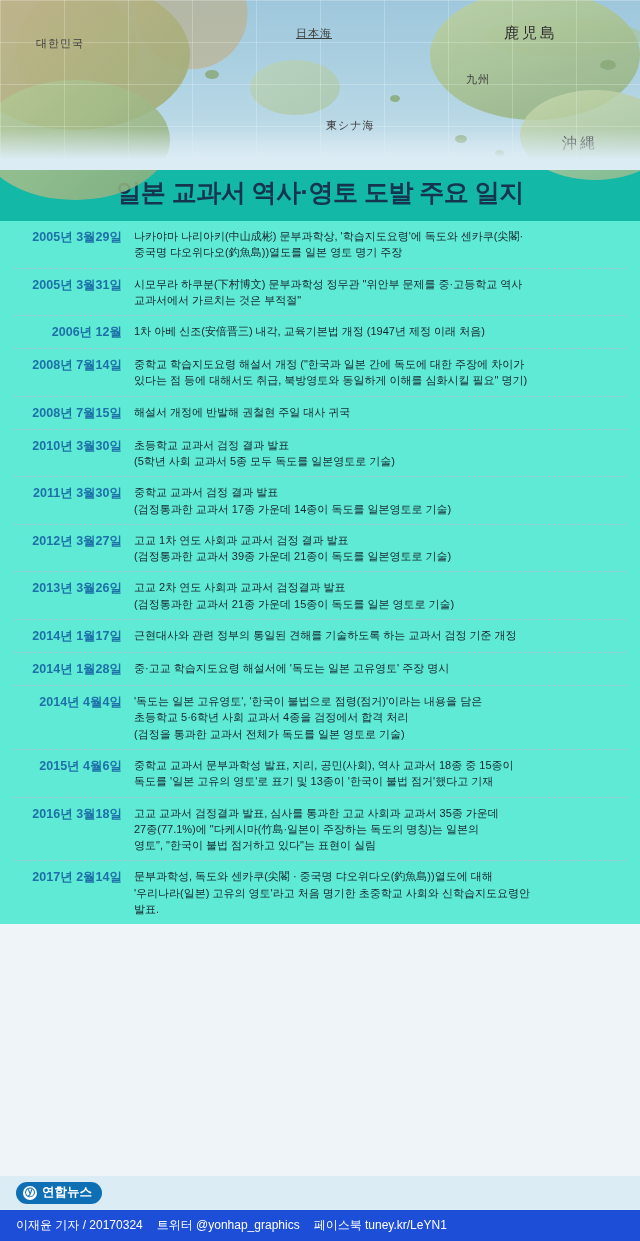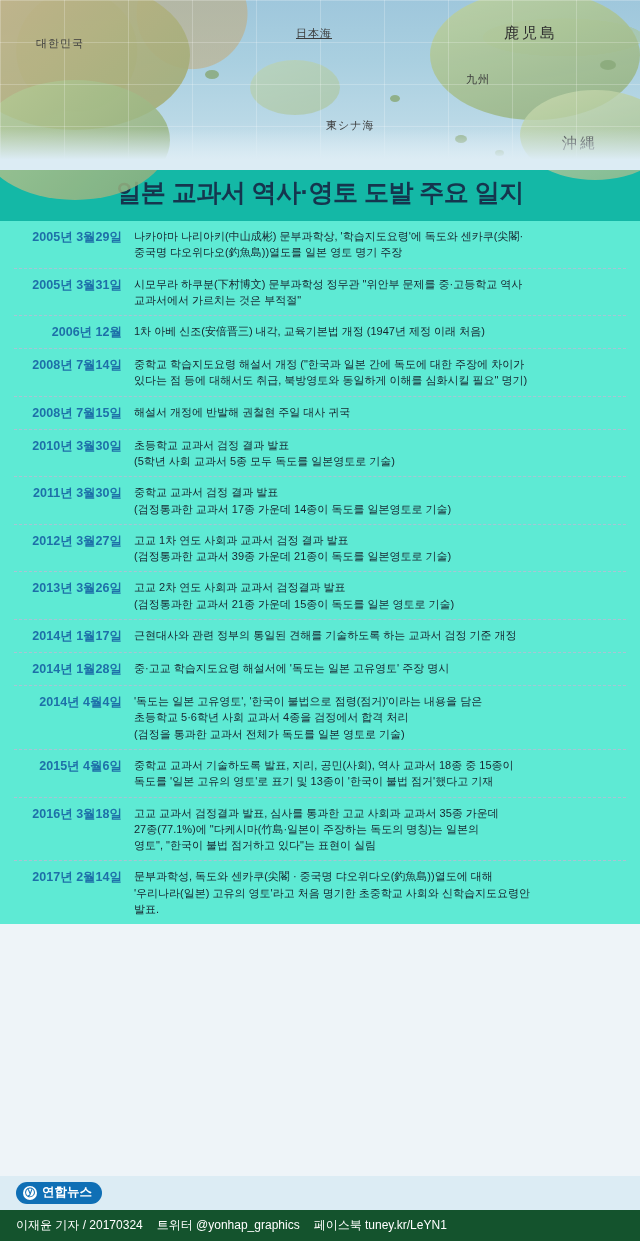--- a/index.html
+++ b/index.html
@@ -77,21 +77,21 @@
     display:inline-flex; align-items:center; gap:5px;
     background:#0f6fb5; color:#fff; border-radius:11px;
     padding:2px 10px 3px 7px; font-size:12.5px; font-weight:bold;
   }
   .logo .mark {
     display:inline-block; width:14px; height:14px; border-radius:50%;
     background:#fff; color:#0f6fb5; font-size:10px; line-height:14px;
     text-align:center; font-weight:bold;
   }
   .credit-bar {
-    background:#14532d; color:#fff; font-size:12px;
+    background:#1d4ed8; color:#fff; font-size:12px;
     padding:7px 0 7px 16px; display:flex; gap:14px; align-items:center;
   }
 </style>
 </head>
 <body>
 
 <div class="page">
 
   <div class="map">
     <div class="landmass l1"></div>
@@ -176,21 +176,21 @@
       <div class="desc">중·고교 학습지도요령 해설서에 '독도는 일본 고유영토' 주장 명시</div>
     </div>
     <div class="row">
       <div class="date">2014년 4월4일</div>
       <div class="desc">'독도는 일본 고유영토', '한국이 불법으로 점령(점거)'이라는 내용을 담은
 초등학교 5·6학년 사회 교과서 4종을 검정에서 합격 처리
 (검정을 통과한 교과서 전체가 독도를 일본 영토로 기술)</div>
     </div>
     <div class="row">
       <div class="date">2015년 4월6일</div>
-      <div class="desc">중학교 교과서 기술하도록 발표, 지리, 공민(사회), 역사 교과서 18종 중 15종이
+      <div class="desc">중학교 교과서 문부과학성 발표, 지리, 공민(사회), 역사 교과서 18종 중 15종이
 독도를 '일본 고유의 영토'로 표기 및 13종이 '한국이 불법 점거'했다고 기재</div>
     </div>
     <div class="row">
       <div class="date">2016년 3월18일</div>
       <div class="desc">고교 교과서 검정결과 발표, 심사를 통과한 고교 사회과 교과서 35종 가운데
 27종(77.1%)에 "다케시마(竹島·일본이 주장하는 독도의 명칭)는 일본의
 영토", "한국이 불법 점거하고 있다"는 표현이 실림</div>
     </div>
     <div class="row">
       <div class="date">2017년 2월14일</div>

